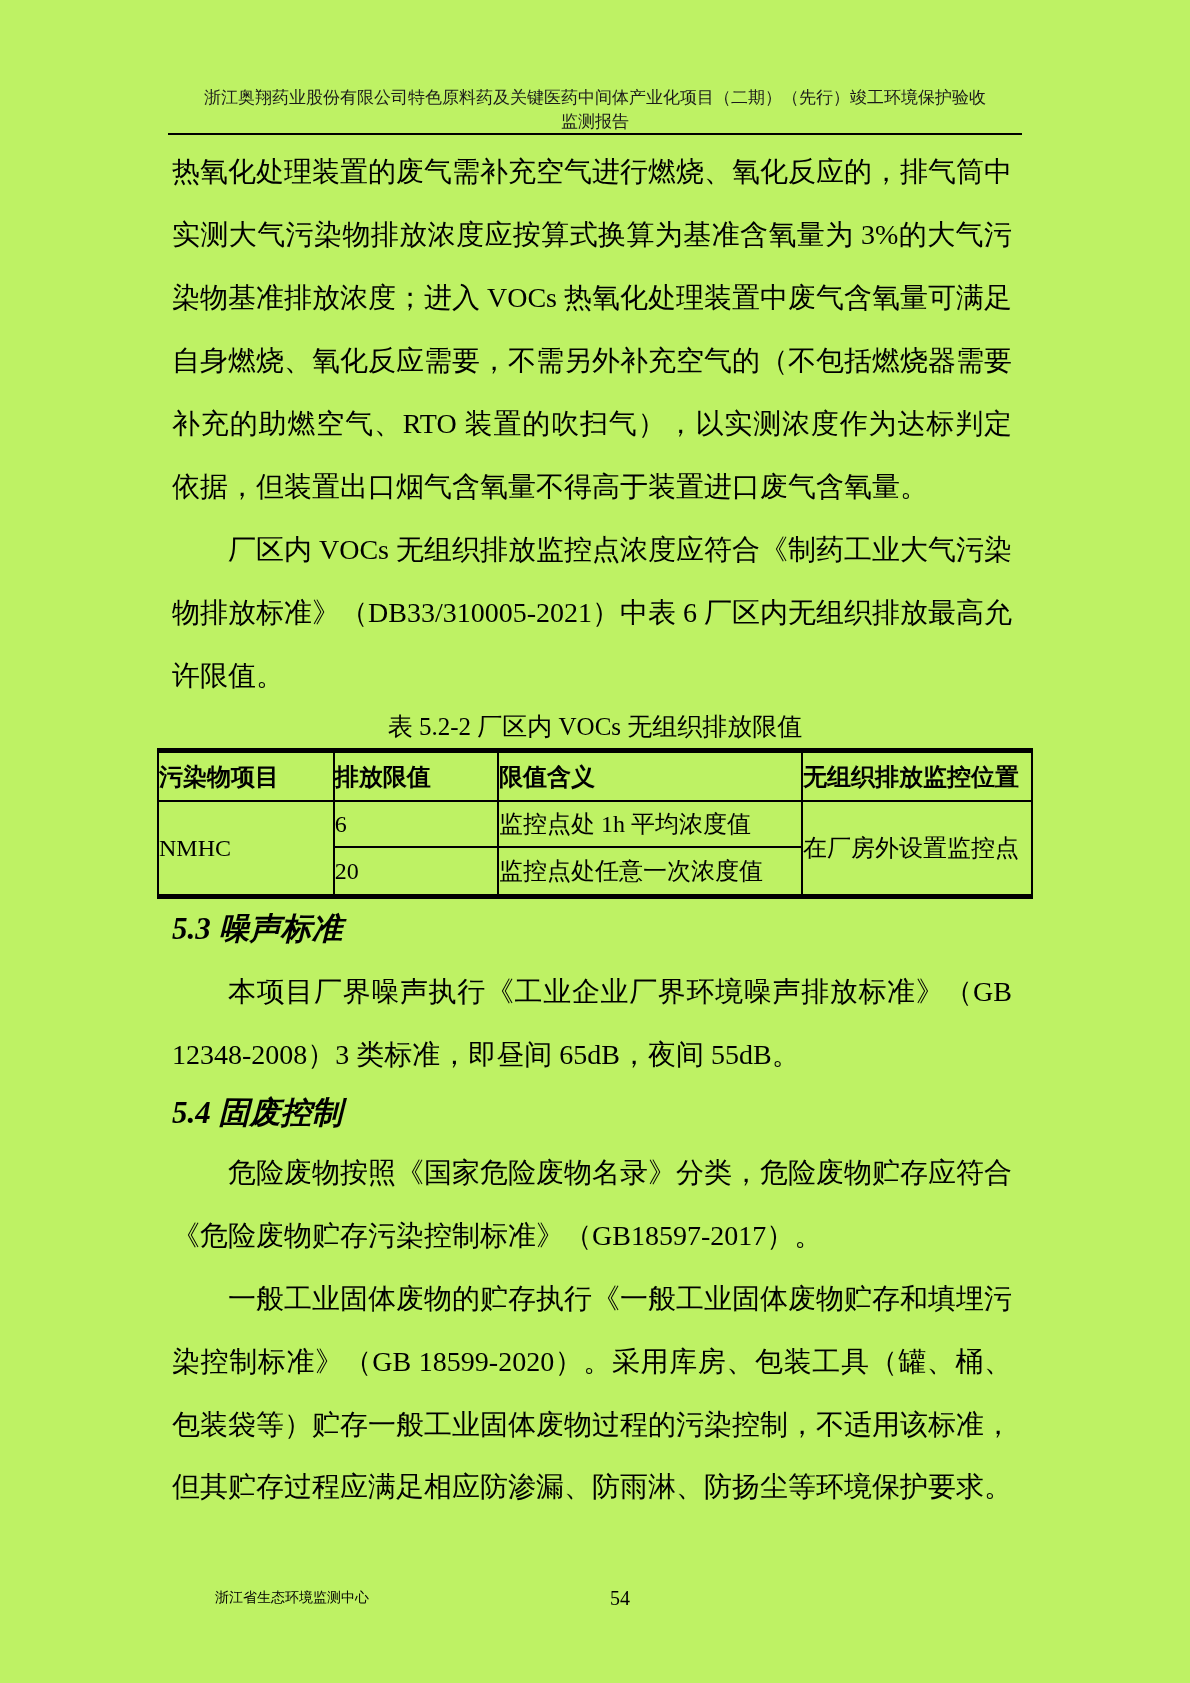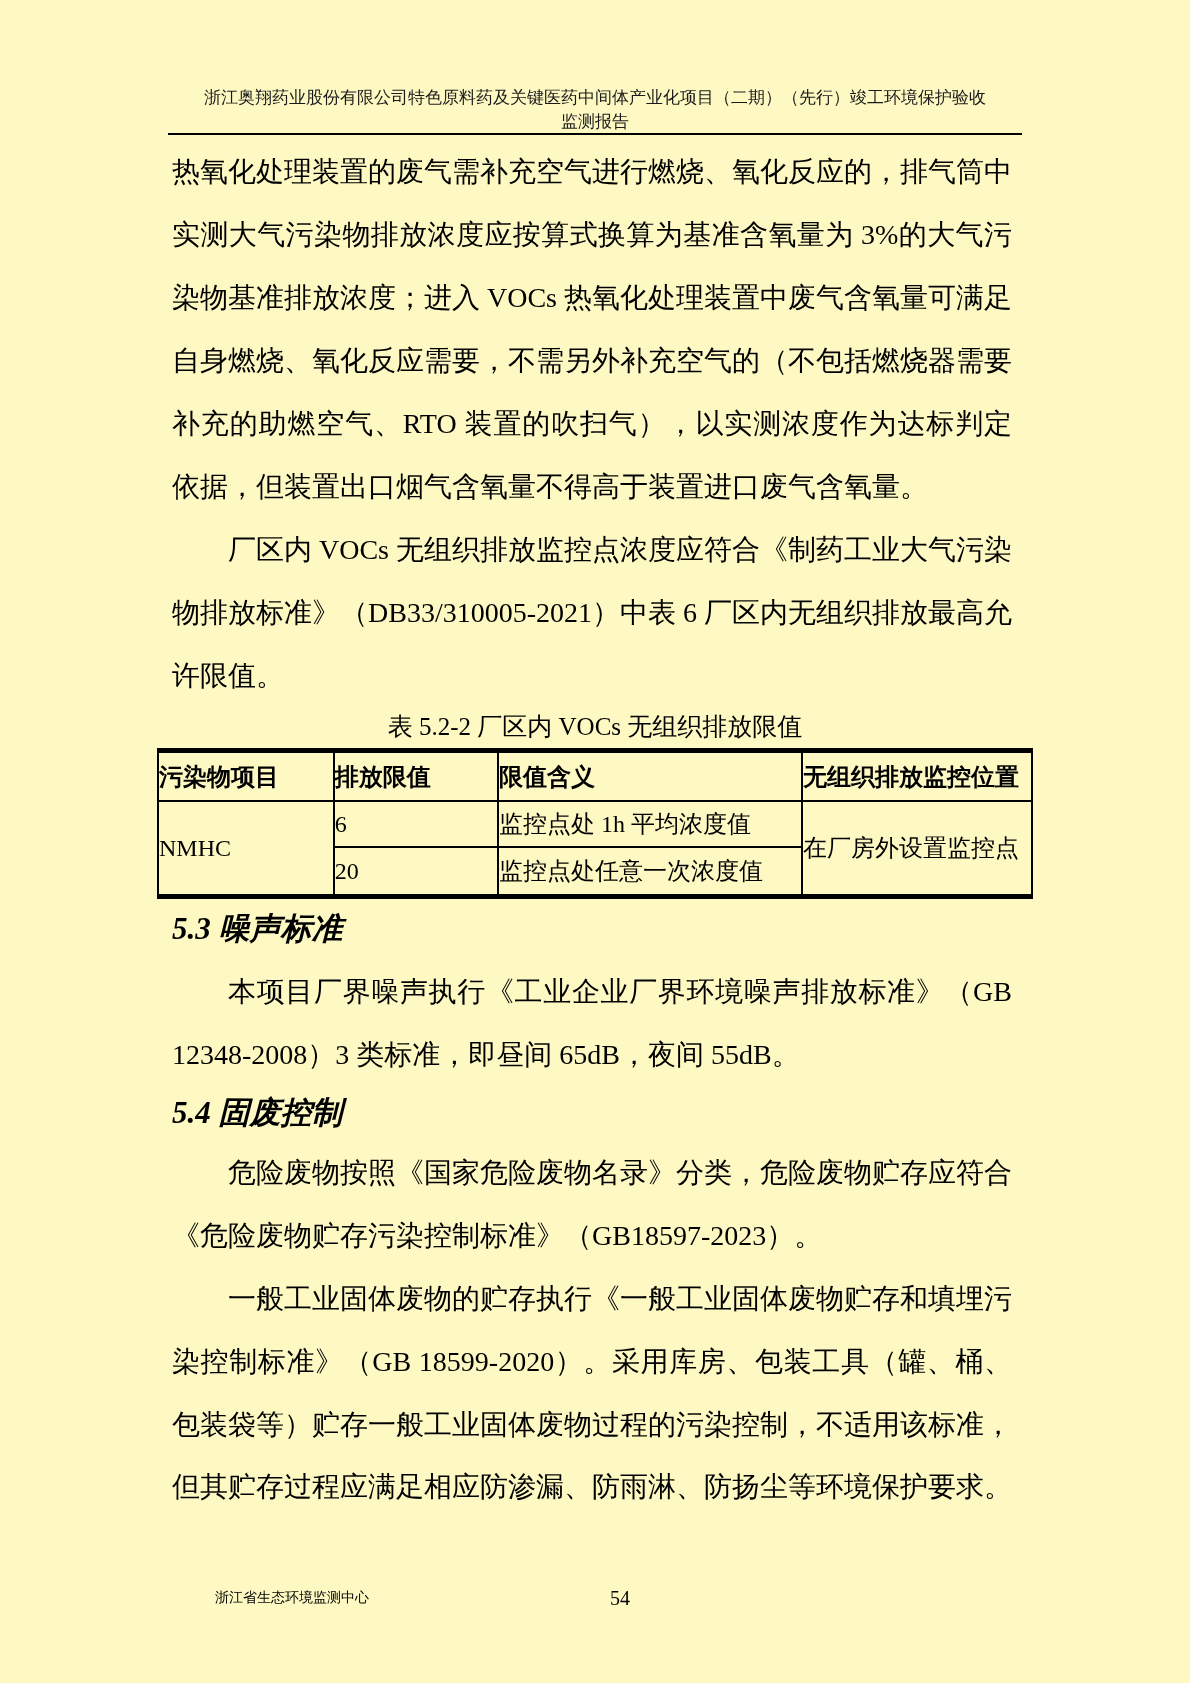--- a/index.html
+++ b/index.html
@@ -1,19 +1,19 @@
 <!DOCTYPE html>
 <html><head>
 <meta charset="utf-8">
 <style>
   html,body{margin:0;padding:0;background:#ffffff;}
   .page{
     position:relative;
     width:1190px;height:1683px;
-    background:#fef9c3;
+    background:#bef264;
     color:#000;
     font-family:"Liberation Serif","DejaVu Serif",serif;
     overflow:hidden;
   }
   
   .runhead{
     position:absolute;left:168px;top:86px;width:854px;
     text-align:center;font-size:17px;line-height:24px;color:#1a1a1a;
   }
   .head-rule{
@@ -106,21 +106,21 @@
     </tr>
   </tbody>
     </table>
 
   <div class="sechead" style="top:897px">5.3 噪声标准</div>
   <div class="bline j ind" style="top:960px">本项目厂界噪声执行《工业企业厂界环境噪声排放标准》（GB</div>
   <div class="bline plain" style="top:1023px">12348-2008）3 类标准，即昼间 65dB，夜间 55dB。</div>
 
   <div class="sechead" style="top:1081px">5.4 固废控制</div>
   <div class="bline j ind" style="top:1141px">危险废物按照《国家危险废物名录》分类，危险废物贮存应符合</div>
-  <div class="bline plain" style="top:1204px">《危险废物贮存污染控制标准》（GB18597-2023）。</div>
+  <div class="bline plain" style="top:1204px">《危险废物贮存污染控制标准》（GB18597-2017）。</div>
 
   <div class="bline j ind" style="top:1267px">一般工业固体废物的贮存执行《一般工业固体废物贮存和填埋污</div>
   <div class="bline j" style="top:1330px">染控制标准》（GB 18599-2020）。采用库房、包装工具（罐、桶、</div>
   <div class="bline j" style="top:1393px">包装袋等）贮存一般工业固体废物过程的污染控制，不适用该标准，</div>
   <div class="bline j" style="top:1455px">但其贮存过程应满足相应防渗漏、防雨淋、防扬尘等环境保护要求。</div>
 
   <div class="footer-org">浙江省生态环境监测中心</div>
   <div class="page-num">54</div>
 
 </div>

